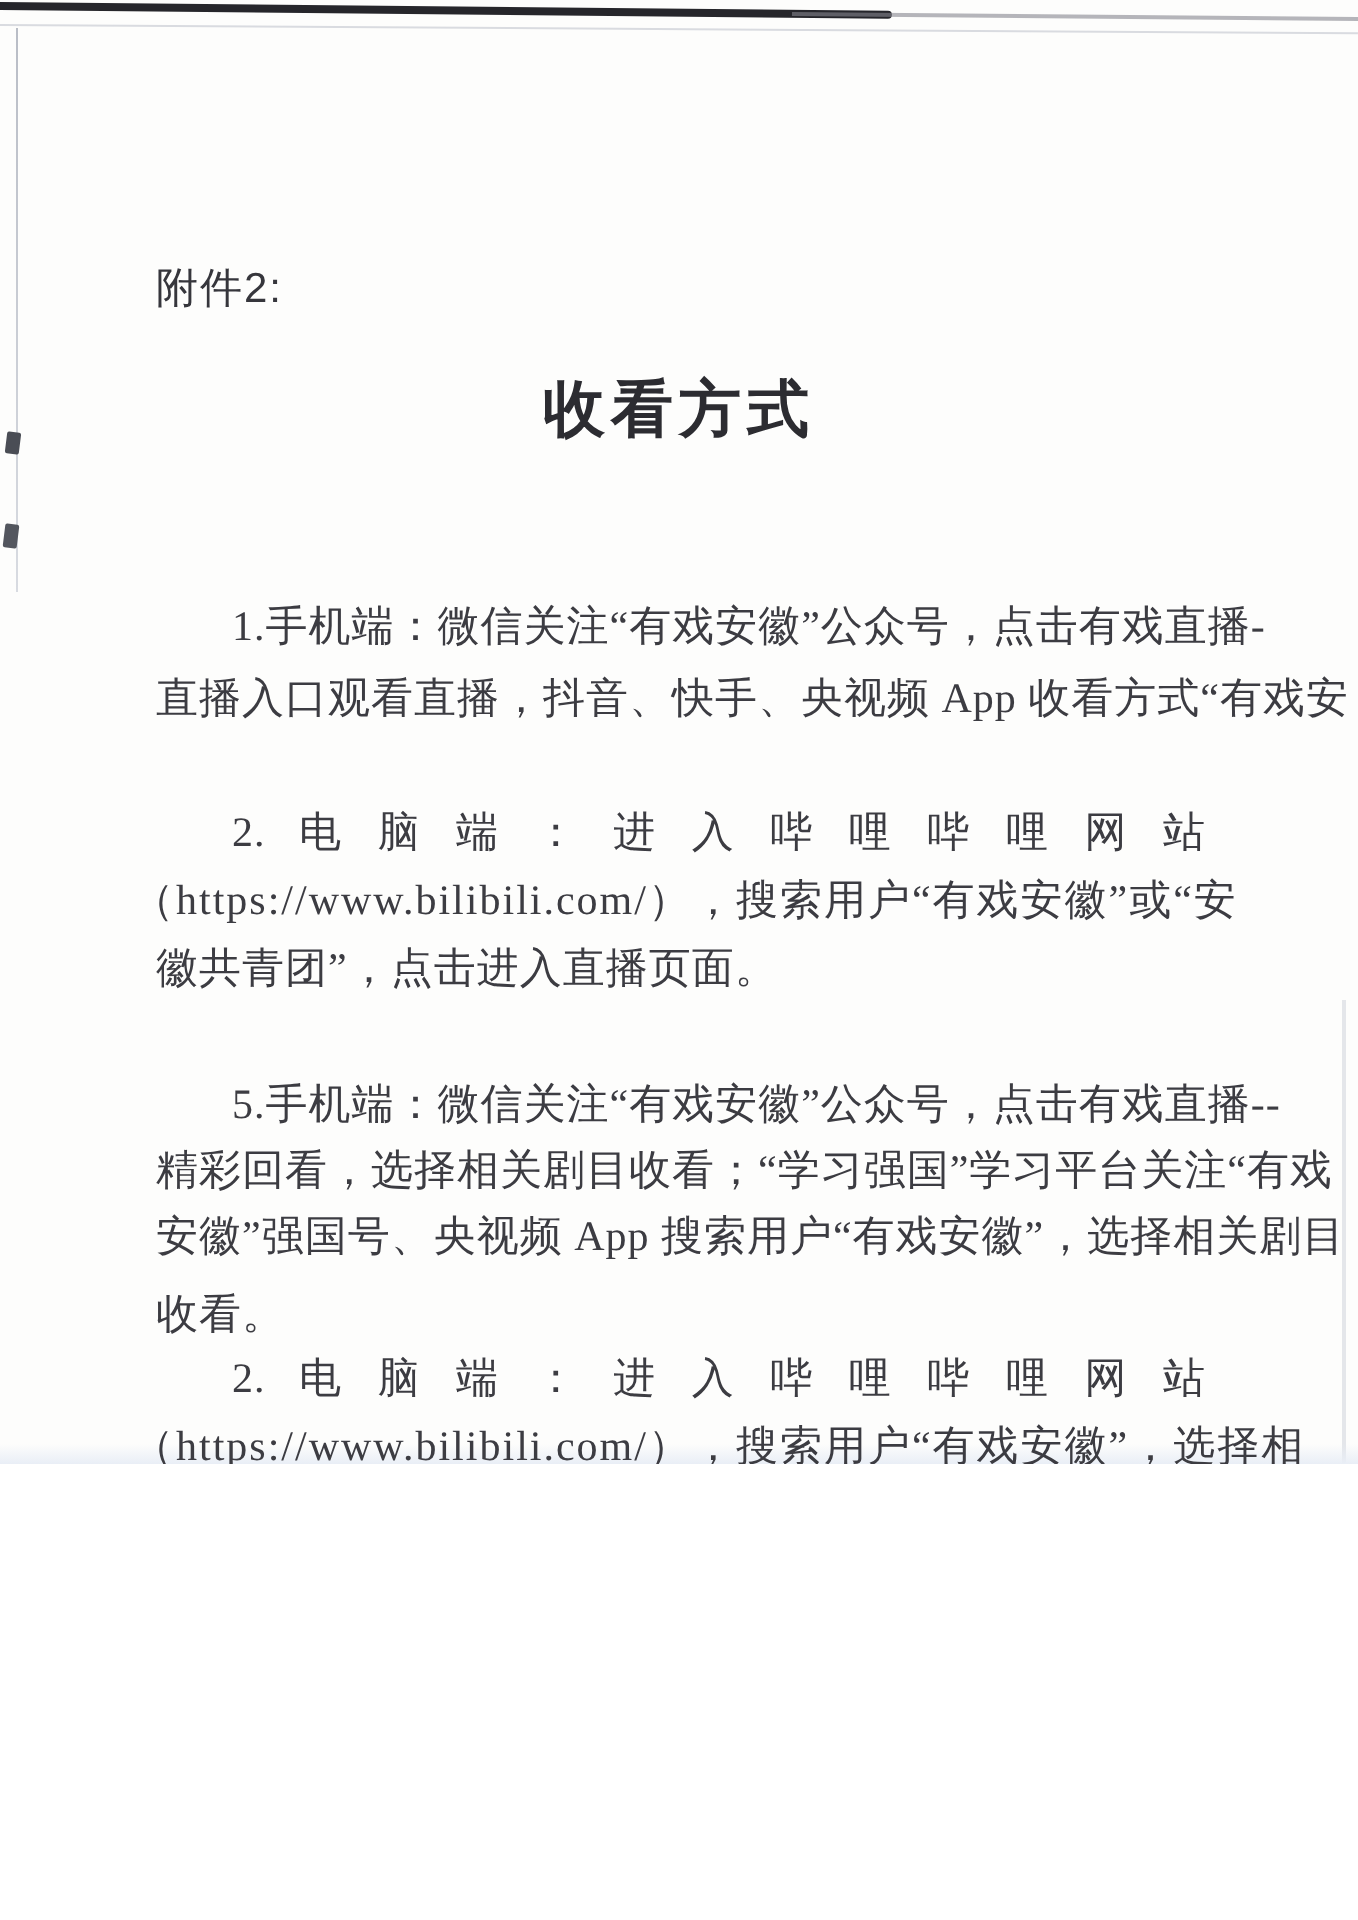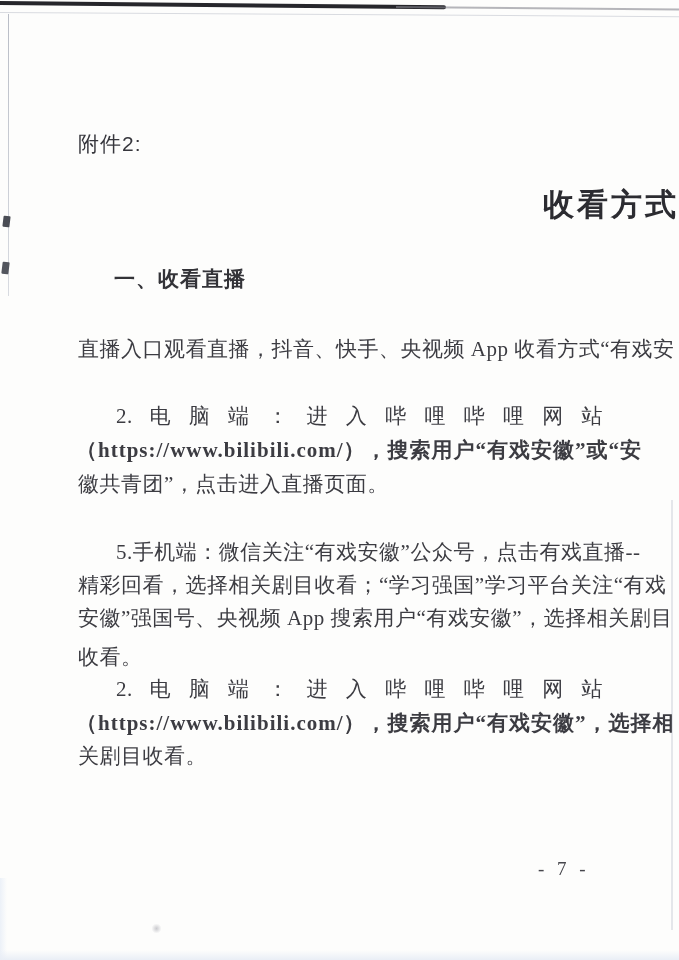--- a/index.html
+++ b/index.html
@@ -1,19 +1,19 @@
 <!DOCTYPE html>
 <html><head>
 <meta charset="utf-8">
 <style>
   html, body { margin: 0; padding: 0; background: #ffffff; }
   .page {
     position: relative;
     width: 679px;
-    height: 960px;
+    height: 732px;
     background: #fdfdfc;
     overflow: hidden;
     font-family: "Liberation Serif", "DejaVu Serif", serif;
     color: #3c3c42;
   }
 
   
   .top-line-1 {
     position: absolute; top: 1px; left: -6px; width: 452px; height: 4px;
     background: #26262b; transform: rotate(0.55deg); transform-origin: left top;
@@ -57,35 +57,35 @@
   }
 
   
   .attachment {
     position: absolute; left: 78px; top: 130px;
     font-family: "Liberation Sans", "DejaVu Sans", sans-serif;
     font-size: 21px; color: #36363c; letter-spacing: 1px;
   }
   .title {
     position: absolute; left: 0; top: 184px; width: 679px; margin: 0;
-    text-align: right; font-size: 31px; font-weight: 900;
+    text-align: center; font-size: 31px; font-weight: 900;
     letter-spacing: 3px; color: #2c2c31;
   }
   .heading {
     position: absolute; left: 114px;
     font-family: "Liberation Sans", "DejaVu Sans", sans-serif;
     font-size: 21px; font-weight: 700; color: #333338; letter-spacing: 1px;
     white-space: nowrap;
   }
   .line {
     position: absolute; left: 78px; font-size: 21px; line-height: 27px;
     color: #3c3c42; letter-spacing: 0.5px; white-space: nowrap;
   }
   .indent { left: 116px; }
-  .url-line { left: 76px; letter-spacing: 1px; font-weight: bold; }
+  .url-line { left: 66px; letter-spacing: 1px; }
   .stretch {
     left: 116px; width: 487px; white-space: normal;
     text-align: justify; text-align-last: justify; word-spacing: 10px;
   }
   .pagenum {
     position: absolute; left: 538px; top: 858px;
     font-size: 19px; letter-spacing: 4px; color: #46464c;
   }
 </style>
 </head>
@@ -101,22 +101,22 @@
   <div class="left-tick-2"></div>
   <div class="right-shadow"></div>
   <div class="left-bottom-edge"></div>
   <div class="bottom-strip"></div>
   <div class="smudge"></div>
 
   <div class="attachment">附件2:</div>
 
   <h1 class="title">收看方式</h1>
 
-  <div class="heading" style="top:265px">一、收看直播</div>
 
+  <div class="line indent" style="top:300px">1.手机端：微信关注“有戏安徽”公众号，点击有戏直播-</div>
   <div class="line" style="top:336px">直播入口观看直播，抖音、快手、央视频 App 收看方式“有戏安</div>
 
   <div class="line stretch" style="top:403px">2. 电 脑 端 ： 进 入 哔 哩 哔 哩 网 站</div>
   <div class="line url-line" style="top:437px">（https://www.bilibili.com/），搜索用户“有戏安徽”或“安</div>
   <div class="line" style="top:471px">徽共青团”，点击进入直播页面。</div>
 
 
   <div class="line indent" style="top:539px">5.手机端：微信关注“有戏安徽”公众号，点击有戏直播--</div>
   <div class="line" style="top:605px">安徽”强国号、央视频 App 搜索用户“有戏安徽”，选择相关剧目</div>
   <div class="line" style="top:572px">精彩回看，选择相关剧目收看；“学习强国”学习平台关注“有戏</div>

